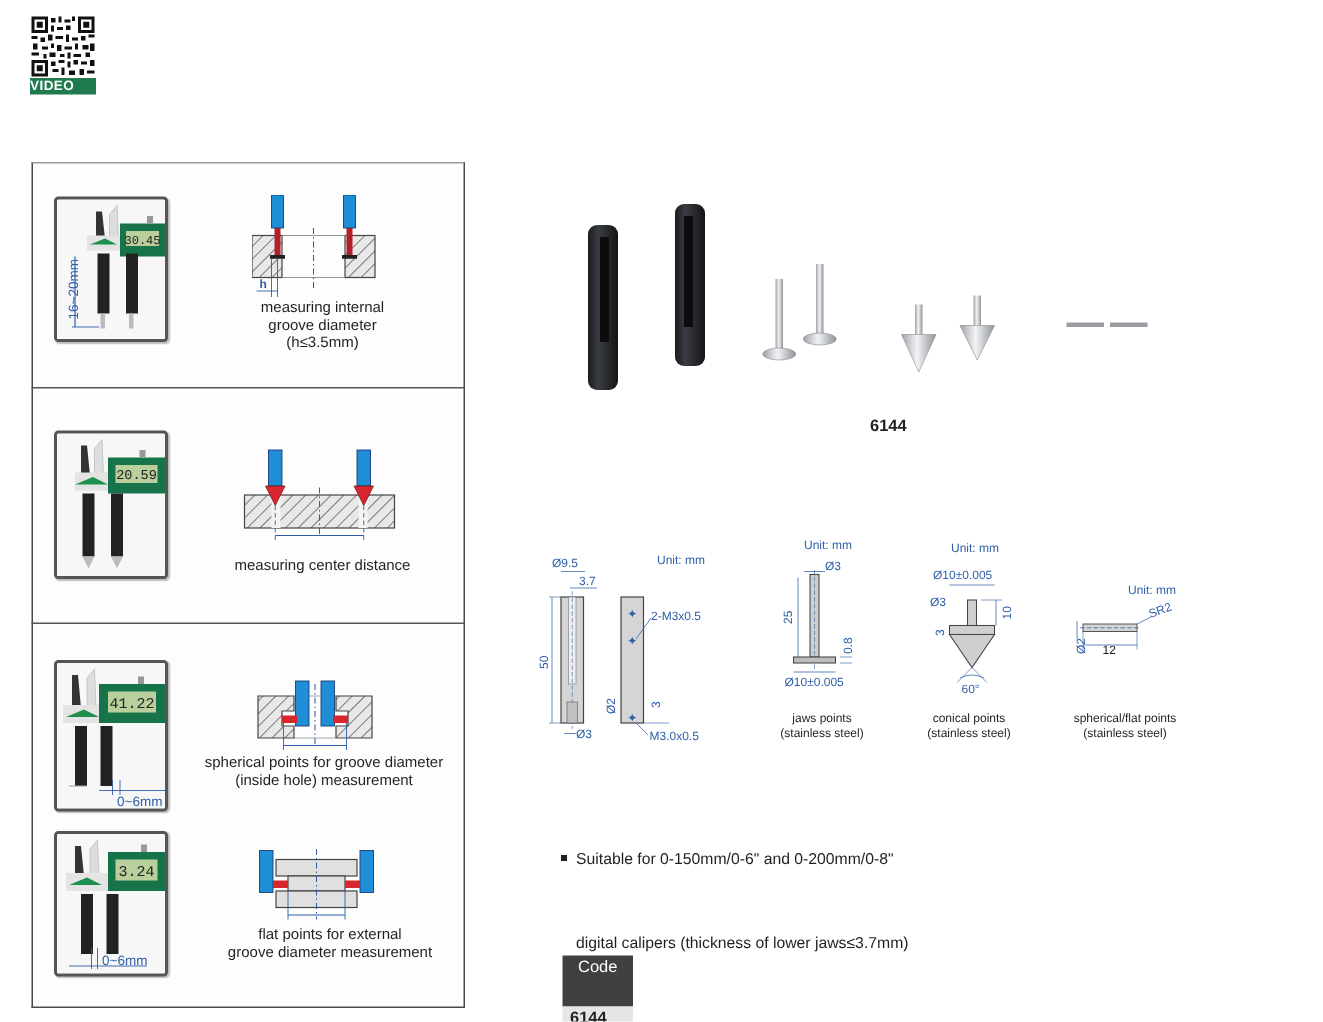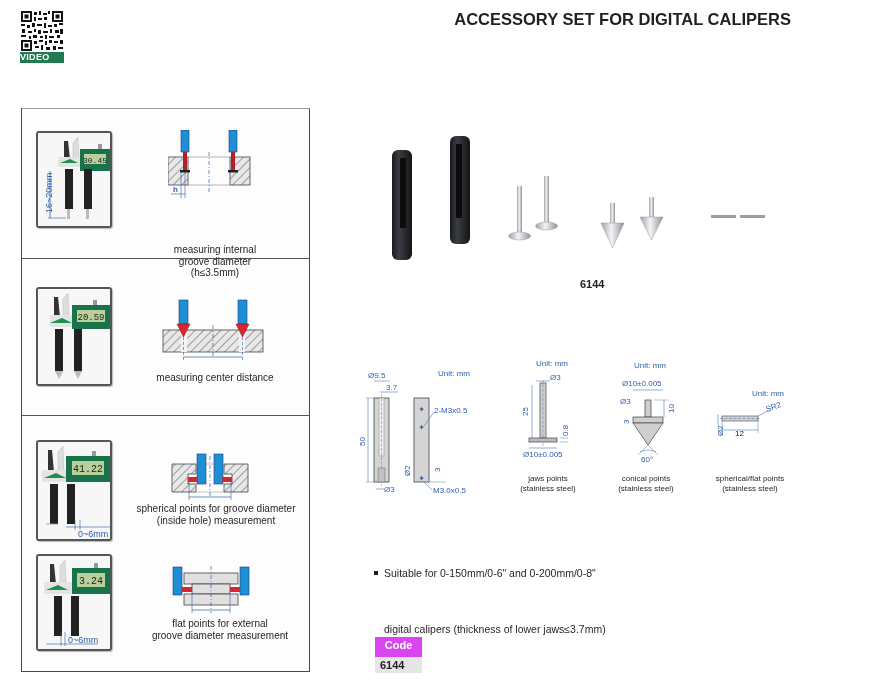--- a/index.html
+++ b/index.html
@@ -25,21 +25,21 @@
 
   
   .code-label { left:580px; top:278px; font-weight:bold; font-size:11px; }
   .spec-caption { font-size:8px; line-height:9.5px; text-align:center; color:#231f20; }
   .dim { fill:#2e5fa8; font-family:"Liberation Sans", sans-serif; }
 
   .note { left:374px; top:567px; font-size:10.5px; line-height:12.5px; color:#231f20; }
   .note .bullet { display:inline-block; width:4px; height:4px; background:#231f20; margin-right:6px; vertical-align:middle; position:relative; top:-1px; }
 
   .code-table { left:375px; top:637px; width:47px; }
-  .code-head { background:#d946ef; color:#fff; font-weight:bold; font-size:11px; height:20px; line-height:16px; text-align:center; }
+  .code-head { background:#404040; color:#fff; font-weight:normal; font-size:11px; height:34px; line-height:16px; text-align:center; }
   .code-val { background:#e6e6e6; color:#231f20; font-weight:bold; font-size:11px; height:16px; line-height:16px; padding-left:5px; }
 </style>
 </head>
 <body>
 
 <div class="abs qr">
   <svg width="44" height="42" viewBox="0 0 44 42">
     <rect x="0" y="0" width="44" height="42" fill="#fff"></rect>
     <g fill="#111">
       <rect x="1" y="1" width="11" height="11"></rect>
@@ -91,21 +91,20 @@
         <rect x="21" y="35" width="2" height="5"></rect>
       <rect x="26" y="37" width="4" height="3"></rect>
         <rect x="33" y="36" width="3" height="4"></rect>
         <rect x="38" y="37" width="5" height="2"></rect>
     </g>
   </svg>
 </div>
 <div class="abs qr-video">VIDEO</div>
 
 <div class="abs title">
-  <div>ACCESSORY SET FOR DIGITAL CALIPERS</div>
 </div>
 
 <div class="abs panel"></div>
 <div class="abs divider" style="top:258px;"></div>
 <div class="abs divider" style="top:415px;"></div>
 
 <div class="abs photo" style="left:36px; top:131px; width:76px; height:97px;">
   <svg width="72" height="93" viewBox="0 0 72 93">
     <rect x="0" y="0" width="72" height="93" fill="#f7f7f7"></rect>
     <path d="M26 8 L30 8 L32 26 L26 26 Z" fill="#333"></path>
@@ -141,21 +140,21 @@
   <rect x="61" y="0" width="8" height="22" fill="#1e8fd6" stroke="#1a3c7a" stroke-width="0.6"></rect>
   <rect x="15" y="22" width="4" height="18" fill="#b0202a"></rect>
   <rect x="63" y="22" width="4" height="18" fill="#b0202a"></rect>
   <rect x="12" y="40" width="10" height="2.5" fill="#222"></rect>
   <rect x="60" y="40" width="10" height="2.5" fill="#222"></rect>
   <line x1="13" y1="42" x2="13" y2="68" stroke="#2e5fa8" stroke-width="0.6"></line>
   <line x1="17" y1="42" x2="17" y2="68" stroke="#2e5fa8" stroke-width="0.6"></line>
   <line x1="3" y1="64" x2="17" y2="64" stroke="#2e5fa8" stroke-width="0.6"></line>
   <text x="5" y="62" font-size="8" fill="#2e5fa8" font-weight="bold">h</text>
 </svg>
-<div class="abs caption" style="left:140px; top:200px; width:150px;margin-top:44px;">
+<div class="abs caption" style="left:140px; top:200px; width:150px;">
   <div>measuring internal</div>
   <div>groove diameter</div>
   <div>(h≤3.5mm)</div>
 </div>
 
 <div class="abs photo" style="left:36px; top:287px; width:76px; height:99px;">
   <svg width="72" height="95" viewBox="0 0 72 95">
     <rect x="0" y="0" width="72" height="95" fill="#f7f7f7"></rect>
     <path d="M16 8 L20 8 L22 28 L16 28 Z" fill="#333"></path>
     <path d="M25 10 L30 4 L31 28 L25 28Z" fill="#ddd" stroke="#bbb" stroke-width="0.5"></path>

